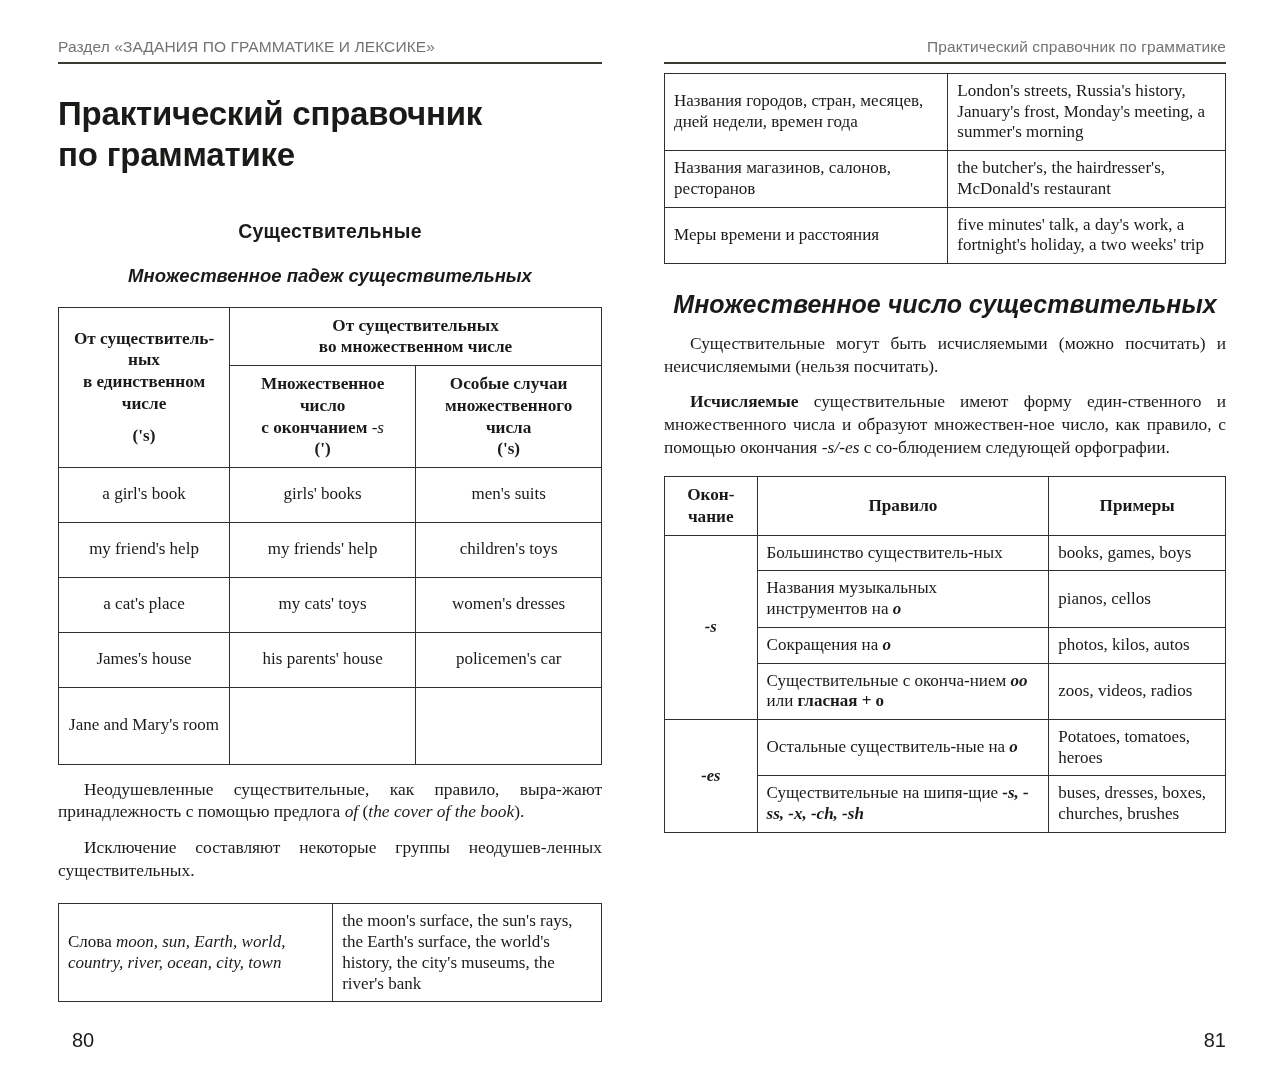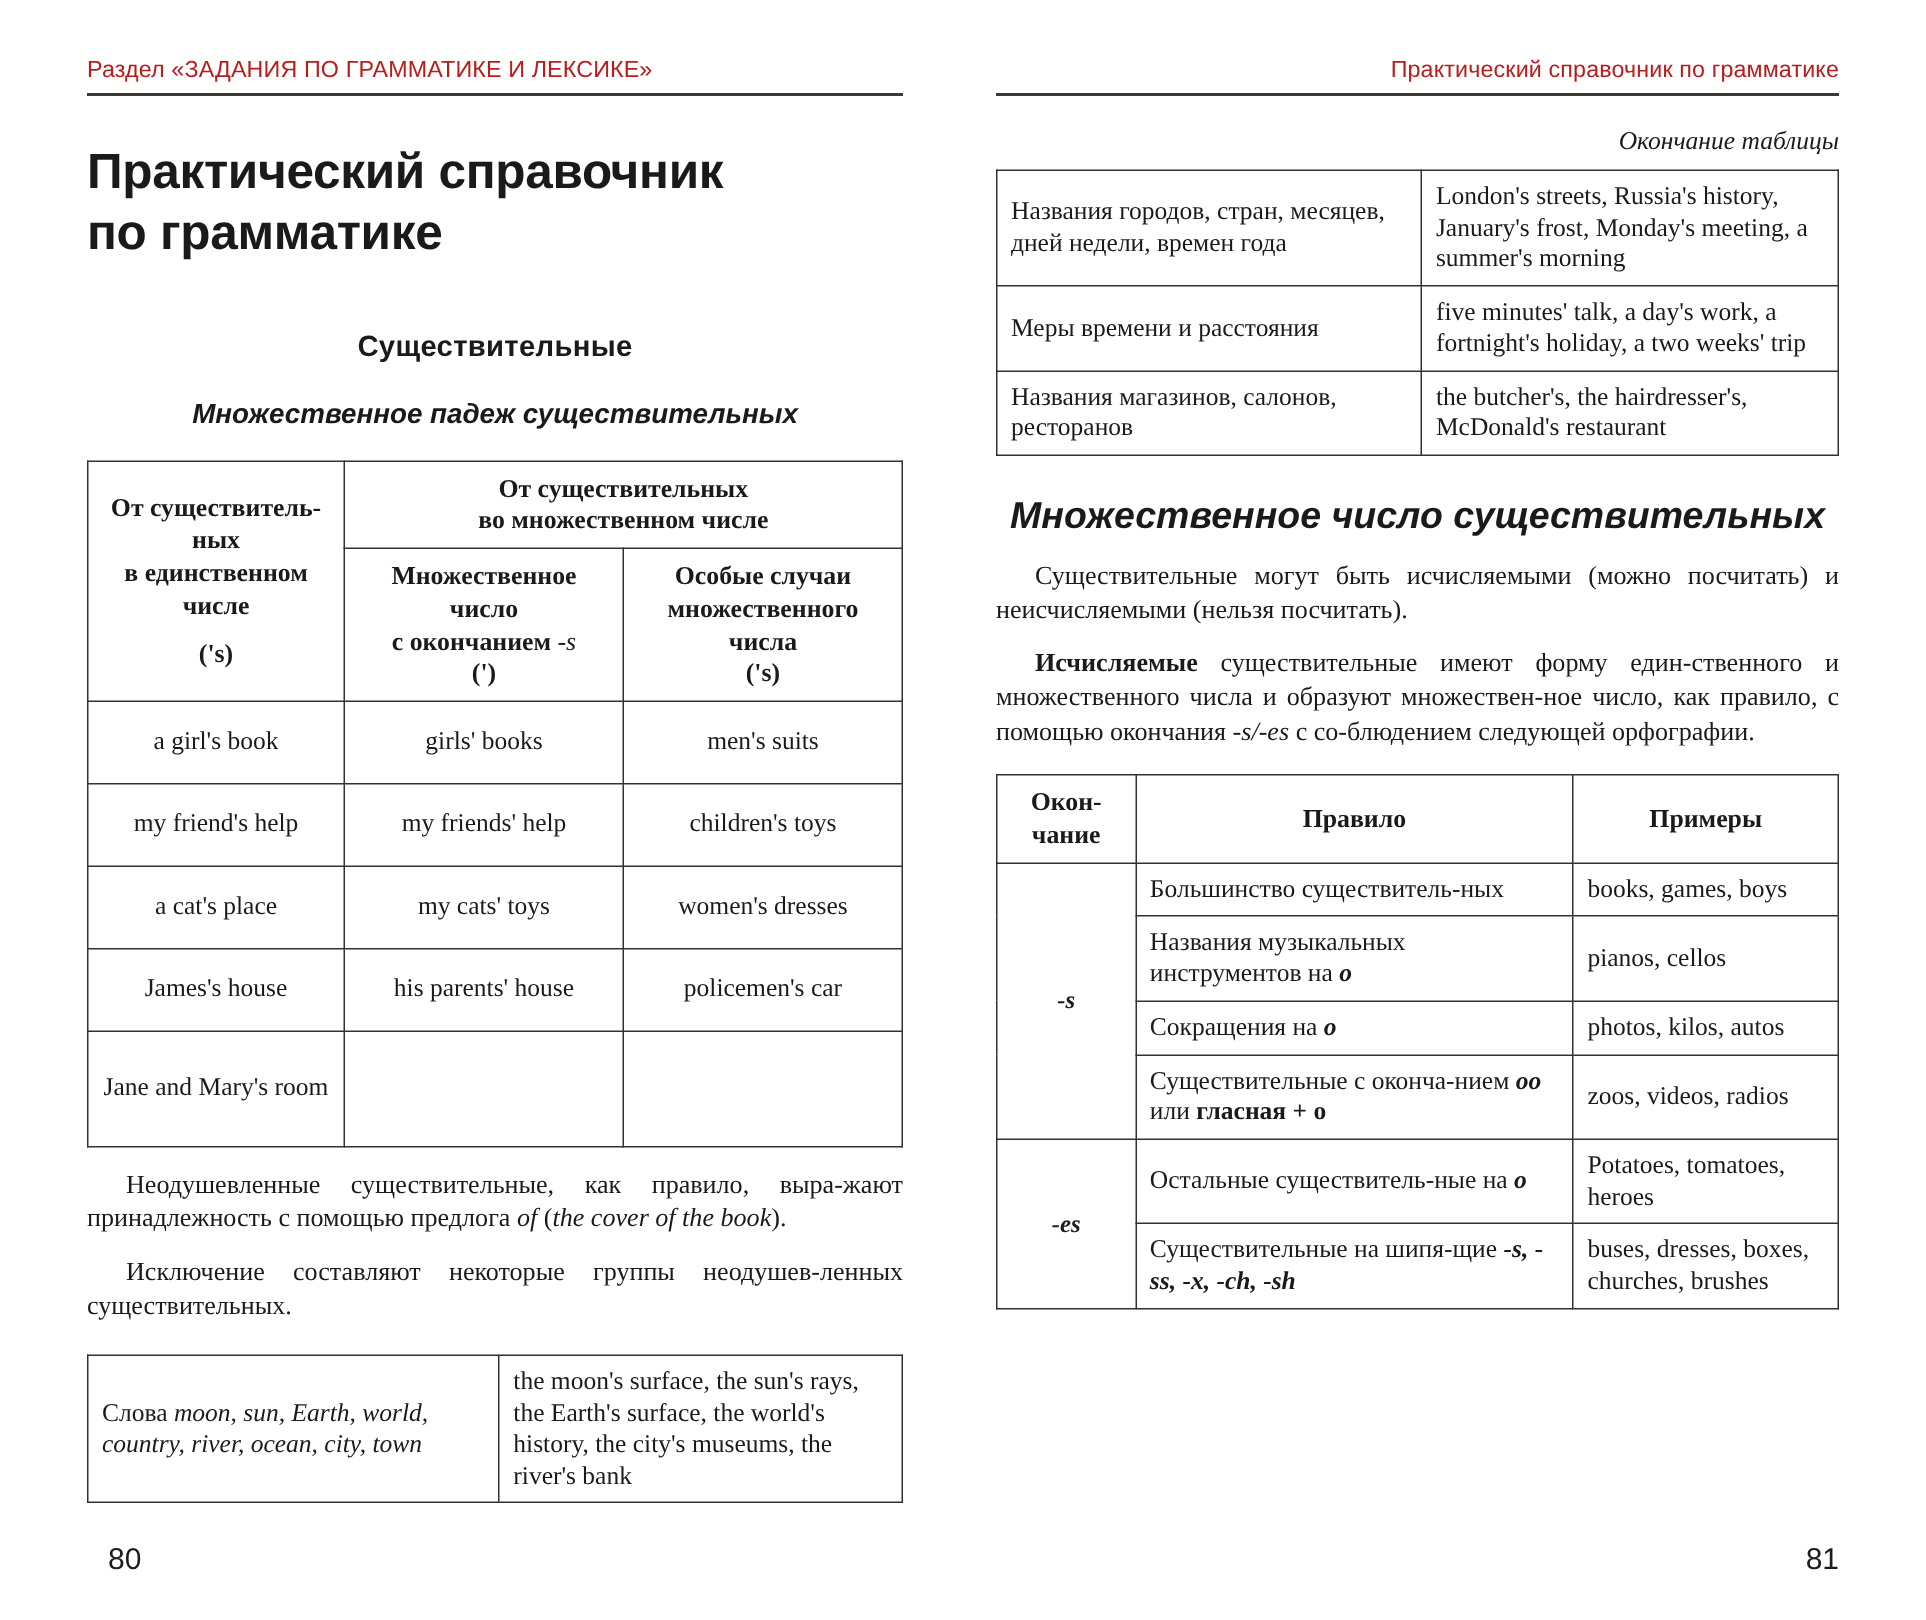--- a/index.html
+++ b/index.html
@@ -27,21 +27,21 @@
     height: 1080px;
   }
   .page-left  { width: 642px; padding: 38px 40px 0 58px; }
   .page-right { width: 642px; padding: 38px 58px 0 22px; }
 
   
   .running-head {
     font-family: "Liberation Sans", sans-serif;
     font-size: 15.5px;
     letter-spacing: 0.1px;
-    color: #b91c1c;
+    color: #737373;
     white-space: nowrap;
   }
   .running-head.right { text-align: right; }
   .head-rule {
     border: none;
     border-top: 2px solid #3a3a33;
     margin: 6px 0 0 0;
     height: 0;
   }
 
@@ -277,39 +277,38 @@
     </table>
 
     <div class="folio folio-left">80</div>
   </div>
 
   <div class="page page-right">
 
     <div class="running-head right">Практический справочник по грамматике</div>
     <hr class="head-rule">
 
-    <div class="table-cont-note">Окончание таблицы</div>
 
     <table class="grid tbl-continued">
       <colgroup>
         <col style="width:50.5%">
         <col style="width:49.5%">
       </colgroup>
       <tbody>
         <tr>
           <td class="lft">Названия городов, стран, месяцев, дней недели, времен года</td>
           <td class="lft">London's streets, Russia's history, January's frost, Monday's meeting, a summer's morning</td>
         </tr>
         <tr>
+          <td class="lft">Названия магазинов, салонов, ресторанов</td>
+          <td class="lft">the butcher's, the hairdresser's, McDonald's restaurant</td>
+        </tr>
+        <tr>
           <td class="lft">Меры времени и расстояния</td>
           <td class="lft">five minutes' talk, a day's work, a fortnight's holiday, a two weeks' trip</td>
-        </tr>
-        <tr>
-          <td class="lft">Названия магазинов, салонов, ресторанов</td>
-          <td class="lft">the butcher's, the hairdresser's, McDonald's restaurant</td>
         </tr>
       </tbody>
     </table>
 
     <div class="sub-title-r" style="margin-top:26px">Множественное число существительных</div>
 
     <p class="body">Существительные могут быть исчисляемыми (можно посчитать) и неисчисляемыми (нельзя посчитать).</p>
 
     <p class="body"><b>Исчисляемые</b><span> существительные имеют форму един-ственного и множественного числа и образуют множествен-ное число, как правило, с помощью окончания </span><i>-s/-es</i><span> с со-блюдением следующей орфографии.</span></p>
 

